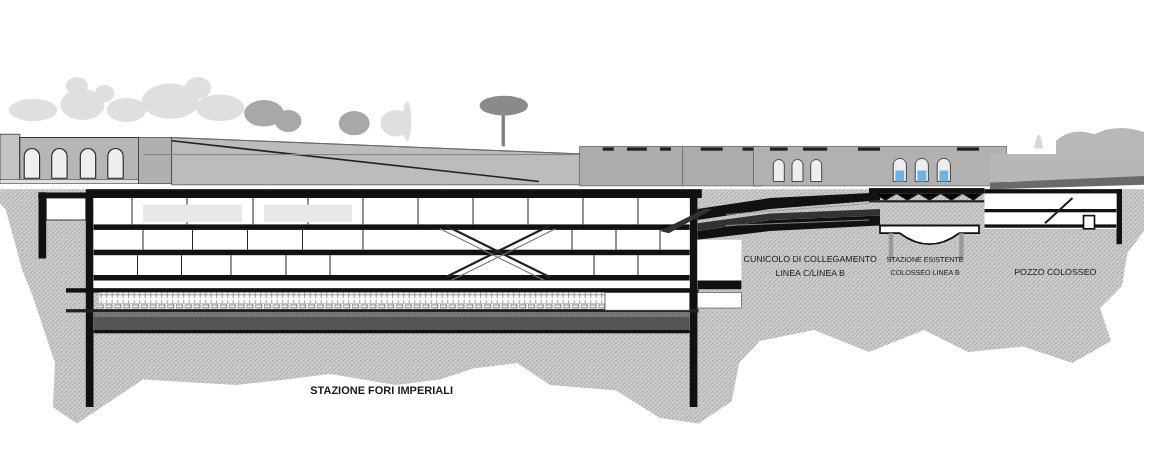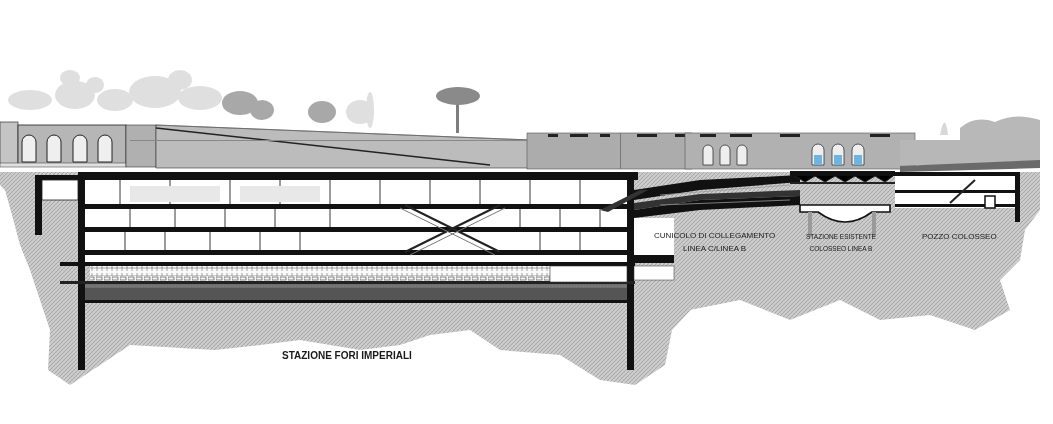--- a/index.html
+++ b/index.html
@@ -219,23 +219,23 @@
     <rect x="895" y="204" width="120" height="3" fill="#111"></rect>
     <line x1="950" y1="203" x2="975" y2="180" stroke="#222" stroke-width="2"></line>
     <rect x="985" y="196" width="10" height="12" fill="#ffffff" stroke="#111" stroke-width="1.5"></rect>
   </g>
 
   <rect x="42" y="180" width="36" height="20" fill="#ffffff" stroke="#222" stroke-width="0.8"></rect>
 </svg>
 
 <div class="label lbl-main">STAZIONE FORI IMPERIALI</div>
 
-<div class="label lbl-sm" style="left:654px; top:229px;">
+<div class="label lbl-sm" style="left:676px; top:229px;">
   <div>CUNICOLO DI COLLEGAMENTO</div>
   <div>LINEA C/LINEA B</div>
 </div>
 
 <div class="label" style="left:806px; top:231px; font-size:6.5px; line-height:12px;">
   <div>STAZIONE ESISTENTE</div>
   <div>COLOSSEO LINEA B</div>
 </div>
 
-<div class="label lbl-sm" style="left:922px; top:230px;">POZZO COLOSSEO</div>
+<div class="label lbl-sm" style="left:922px; top:241px;">POZZO COLOSSEO</div>
 
 </body></html>

